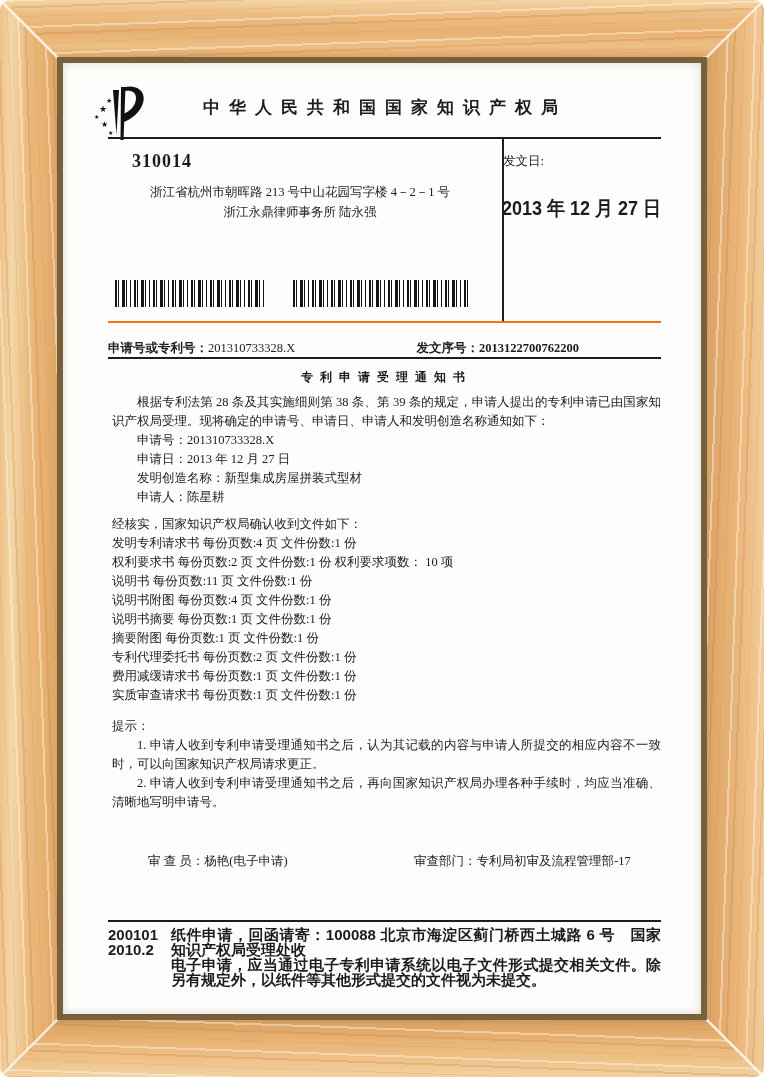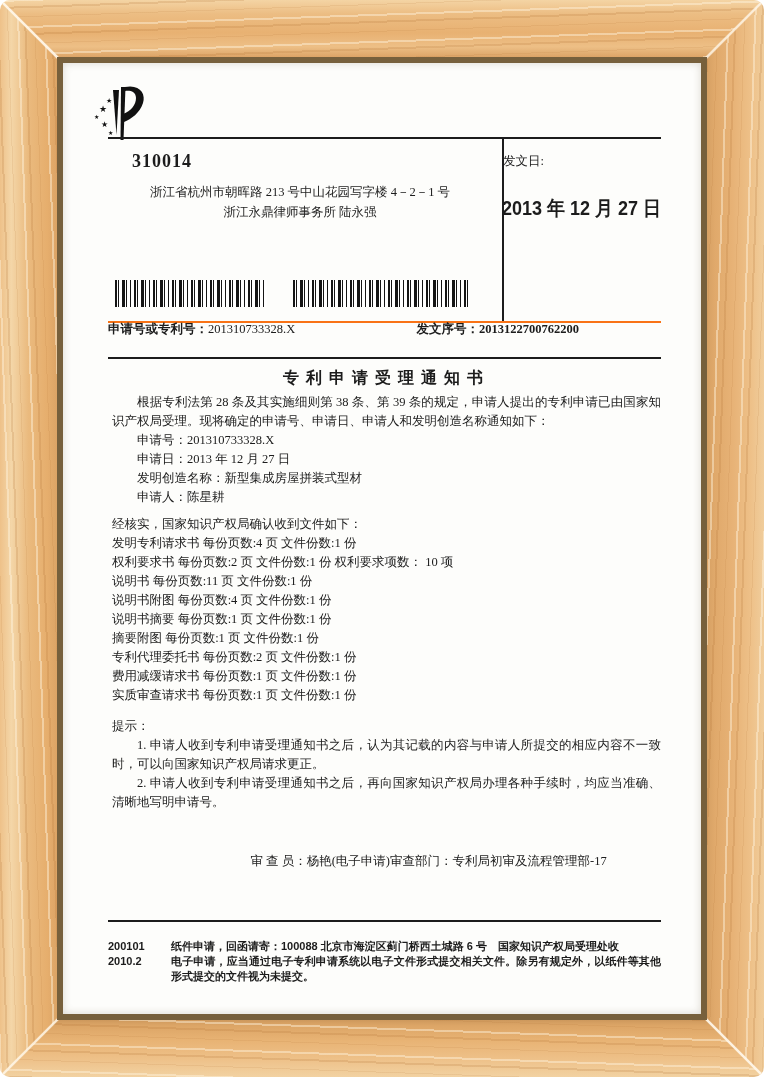--- a/index.html
+++ b/index.html
@@ -62,42 +62,42 @@
     background:repeating-linear-gradient(90deg,#151515 0 2px,#fff 2px 3px,#151515 3px 4px,#fff 4px 7px,#151515 7px 10px,#fff 10px 11px,#151515 11px 12px,#fff 12px 15px,#151515 15px 16px,#fff 16px 19px);
   }
   .bc1 { left:0; width:152px; } .bc2 { left:178px; width:177px; }
   .dispatch-label { position:absolute; left:13px; top:14px; font-size:12.5px; }
   .dispatch-date {
     position:absolute; left:12px; top:56px; font-size:20px; font-weight:700; white-space:nowrap;
     font-family:"Liberation Sans","DejaVu Sans",sans-serif; transform:scaleX(.9); transform-origin:left center;
   }
   .ref-row {
     position:absolute; left:45px; right:40px; top:258px; height:36px; border-bottom:2px solid #1c1c1c;
-    display:flex; align-items:flex-start; font-size:12.5px;
+    display:flex; align-items:flex-end; font-size:12.5px;
   }
   .ref-label { font-weight:700; }
   .ref-serial-group { margin-left:auto; margin-right:82px; }
   .ref-serial-value { font-weight:700; }
 
   
   .doc-body { margin:0 40px 0 49px; font-size:12.5px; line-height:19px; text-align:justify; }
-  .notice-title { text-align:center; font-size:16px; font-weight:700; letter-spacing:7px; margin:9px 0 6px; }
+  .notice-title { text-align:center; font-size:12px; font-weight:700; letter-spacing:7px; margin:9px 0 6px; }
   .doc-body p { margin:0; }
   .indent { text-indent:2em; }
   .details-line { padding-left:25px; }
   .gap-8 { height:8px; } .gap-12 { height:12px; }
   .received-list div { white-space:nowrap; }
 
   .examiner-row { position:absolute; left:49px; right:40px; top:790px; display:flex; font-size:12.5px; }
-  .examiner-left { margin-left:12px; width:266px;text-align:right; }
+  .examiner-left { margin-left:36px; width:266px; }
 
   .paper-footer {
-    position:absolute; left:45px; right:40px; top:857px; border-top:2px solid #1c1c1c; padding-top:17px;
+    position:absolute; left:45px; right:40px; top:857px; border-top:2px solid #1c1c1c; padding-top:5px;
     display:flex; font-family:"Liberation Sans","DejaVu Sans",sans-serif;
-    font-size:11px; font-weight:700; line-height:15px; text-align:justify;
+    font-size:15px; font-weight:700; line-height:15px; text-align:justify;
   }
   .footer-codes { width:63px; flex:none; }
   .footer-lines { flex:1; }
   .footer-lines p { margin:0; }
 </style>
 </head>
 <body>
 
 <div class="scene">
 
@@ -124,20 +124,21 @@
         <text x="14" y="20" font-size="7" fill="#111">★</text>
         <text x="7" y="29" font-size="9" fill="#111">★</text>
         <text x="2" y="36" font-size="6" fill="#111">★</text>
         <text x="9" y="44" font-size="8" fill="#111">★</text>
         <text x="16" y="52" font-size="6" fill="#111">★</text>
         <polygon points="21,7 27,7 24.5,52" fill="#111"></polygon>
         <polygon points="29,4 33.5,4 31.5,57 28.5,57" fill="#111"></polygon>
         <path d="M33,4 C48,1 54,11 51,20 C48,30 39,36 32,39 L31,31 C39,28 44,22 44,15 C44,8 37,7 33,8 Z" fill="#111"></path>
       </svg>
 
+      <div class="office-name">中华人民共和国国家知识产权局</div>
       <div class="rule-1"></div>
 
       <div class="info-grid">
         <div class="info-left">
           <div class="postcode">310014</div>
           <div class="addr addr1">浙江省杭州市朝晖路 213 号中山花园写字楼 4－2－1 号</div>
           <div class="addr addr2">浙江永鼎律师事务所 陆永强</div>
           <div class="barcodes">
             <div class="barcode bc1"></div>
             <div class="barcode bc2"></div>

